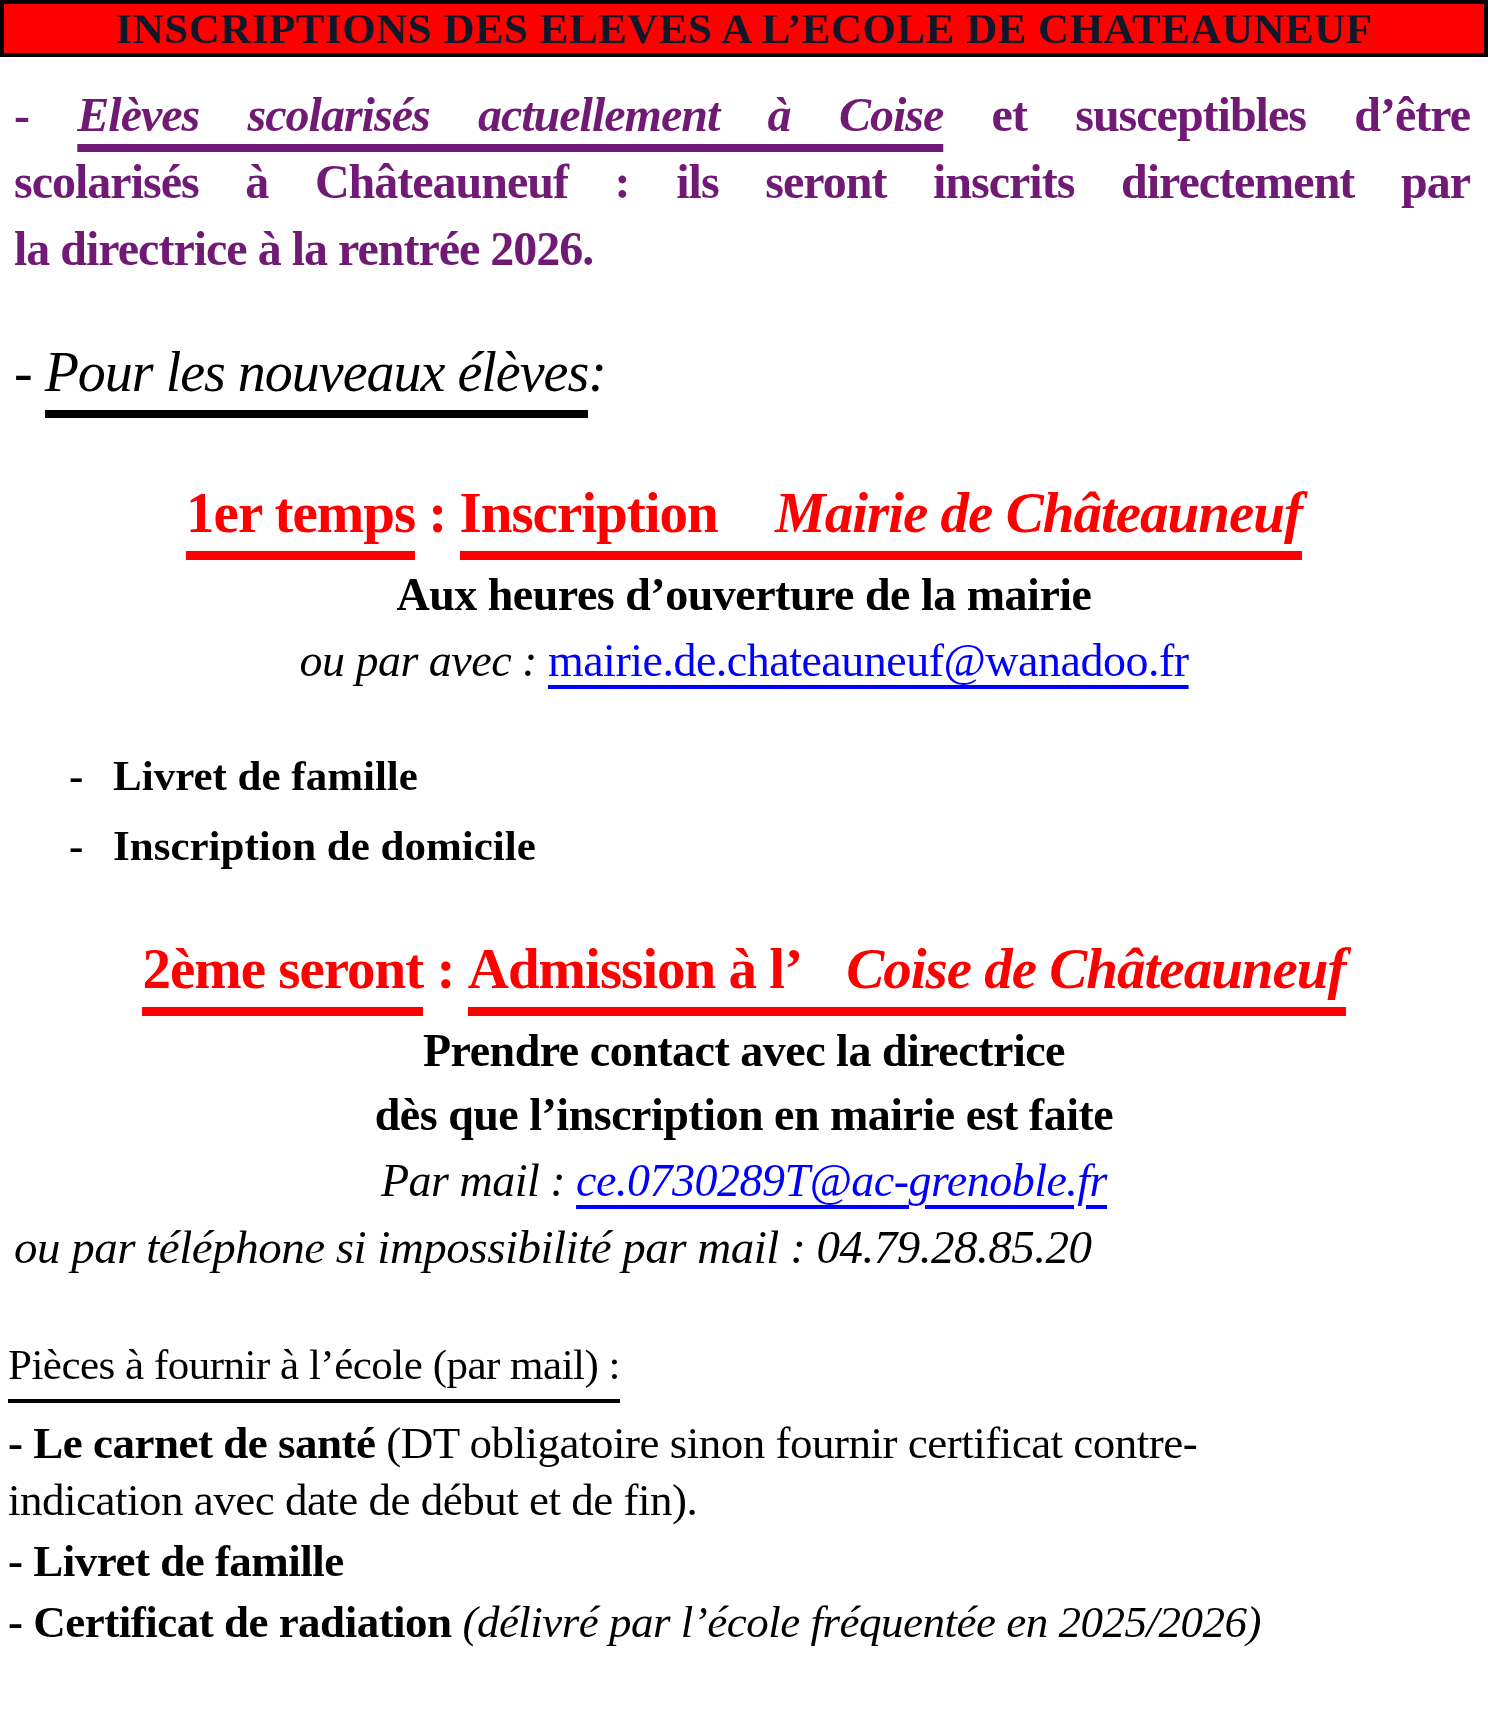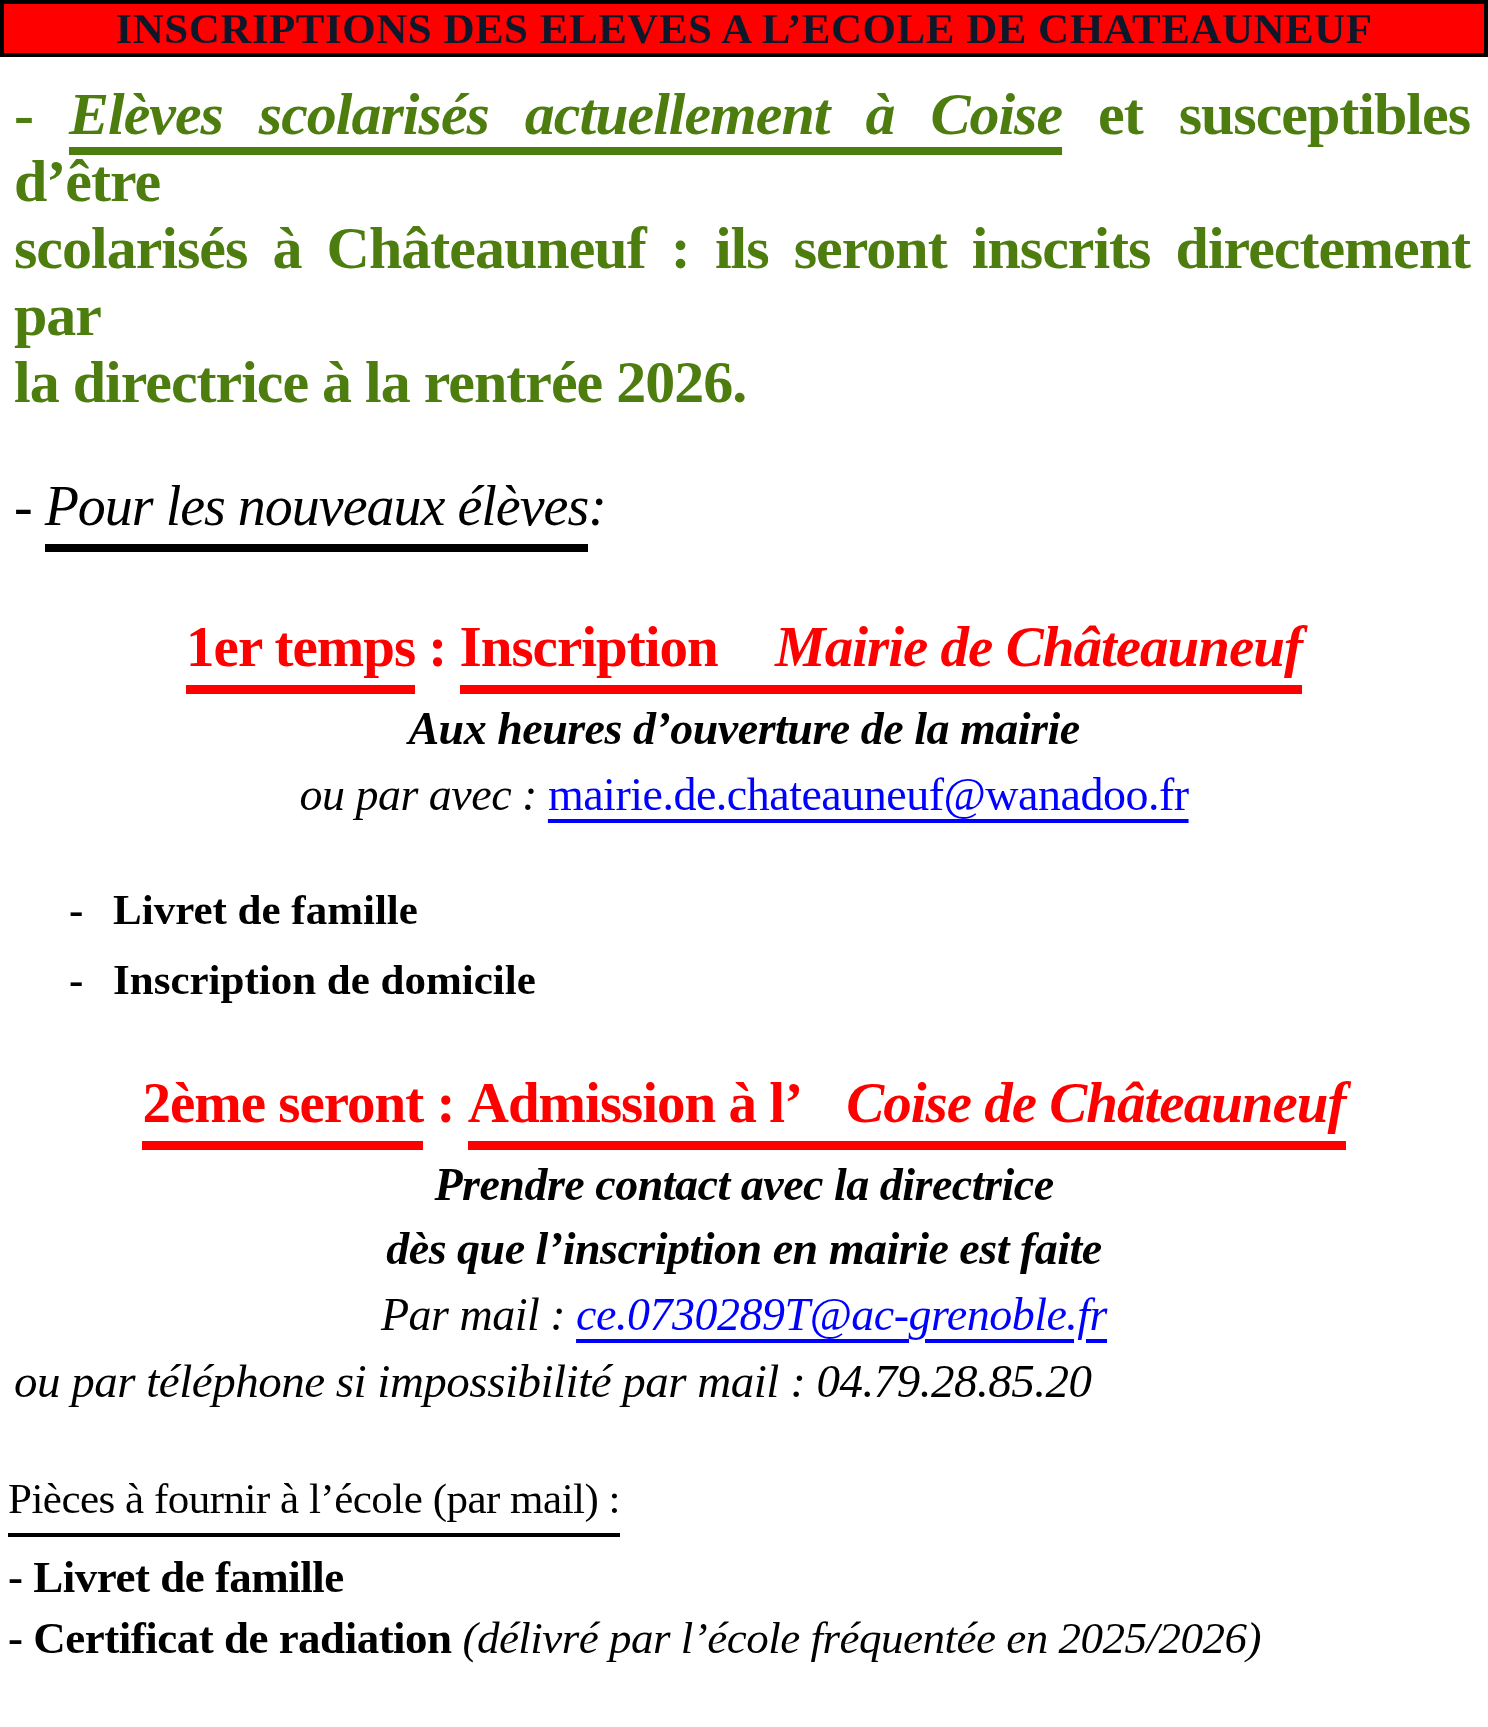--- a/index.html
+++ b/index.html
@@ -21,23 +21,23 @@
     font-weight: bold;
     font-size: 43px;
     line-height: 49px;
     letter-spacing: 0.5px;
     white-space: nowrap;
   }
 
   
   .intro {
     margin: 24px 18px 0 14px;
-    color: #4d7c0f;
+    color: #701a75;
     font-weight: bold;
-    font-size: 60px;
+    font-size: 48px;
     line-height: 67px;
     letter-spacing: -1px;
   }
   .intro .line-justify { text-align: justify; text-align-last: justify; }
   .intro .u-ital {
     font-style: italic;
     text-decoration: underline;
     text-decoration-thickness: 8px;
     text-underline-offset: 13px;
   }
@@ -71,21 +71,20 @@
     border-bottom: 9px solid #ff0000;
     padding-bottom: 6px;
   }
   .step .ital { font-style: italic; margin-left: 44px; }
 
   
   .subtitle {
     margin-top: 6px;
     text-align: center;
     font-weight: bold;
-    font-style: italic;
     font-size: 46px;
     line-height: 58px;
     letter-spacing: -0.5px;
   }
   .mail-line {
     margin-top: 8px;
     text-align: center;
     font-style: italic;
     font-size: 46px;
     line-height: 58px;
@@ -173,17 +172,18 @@
 
   <div class="subtitle">Prendre contact avec la directrice</div>
   <div class="subtitle">dès que l’inscription en mairie est faite</div>
 
   <div class="mail-line"><span>Par mail : </span><a class="mail-link">ce.0730289T@ac-grenoble.fr</a></div>
 
   <div class="phone-line">ou par téléphone si impossibilité par mail : 04.79.28.85.20</div>
 
   <section class="docs-school">
     <div class="docs-heading"><span class="u-thin">Pièces à fournir à l’école (par mail) :</span></div>
+    <div class="s-item"><span class="b">- </span><span class="b">Le carnet de santé</span><span> (DT obligatoire sinon fournir certificat contre-</span><br><span>indication avec date de début et de fin).</span></div>
     <div class="s-item"><span class="b">- </span><span class="b">Livret de famille</span></div>
     <div class="s-item"><span class="b">- </span><span class="b">Certificat de radiation</span><span class="it"> (délivré par l’école fréquentée en 2025/2026)</span></div>
   </section>
 
 </div>
 
 </body></html>

